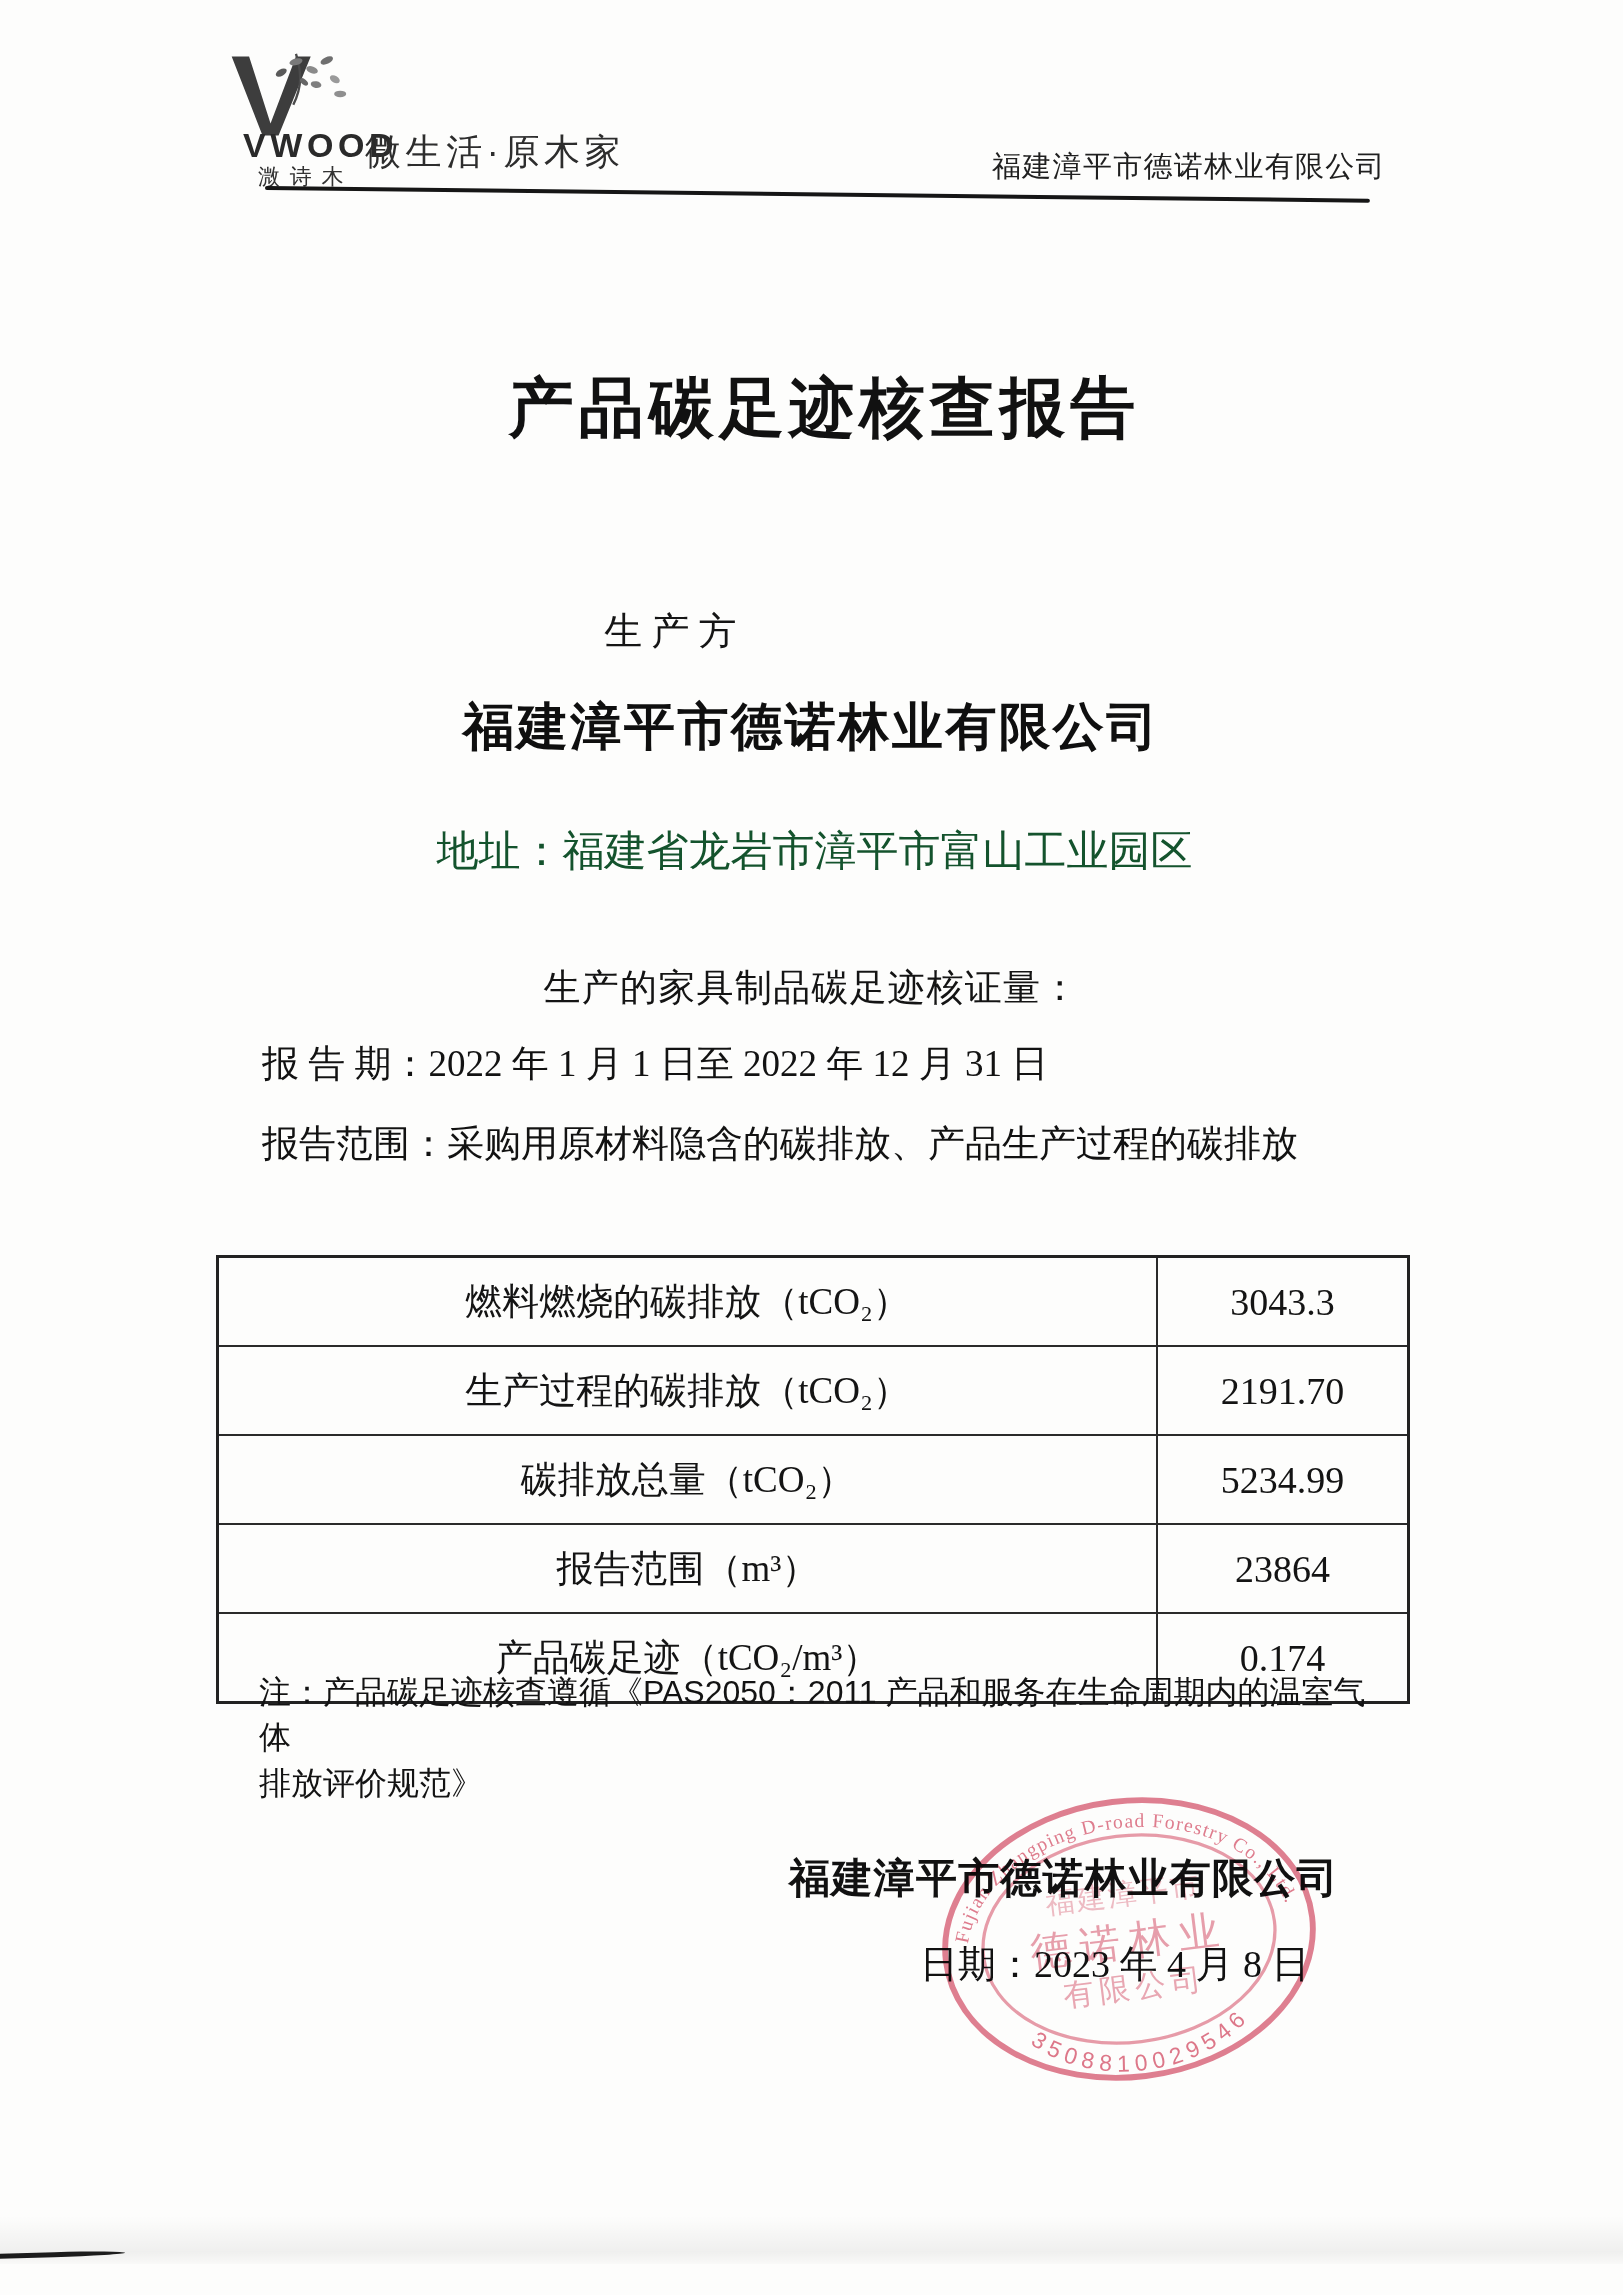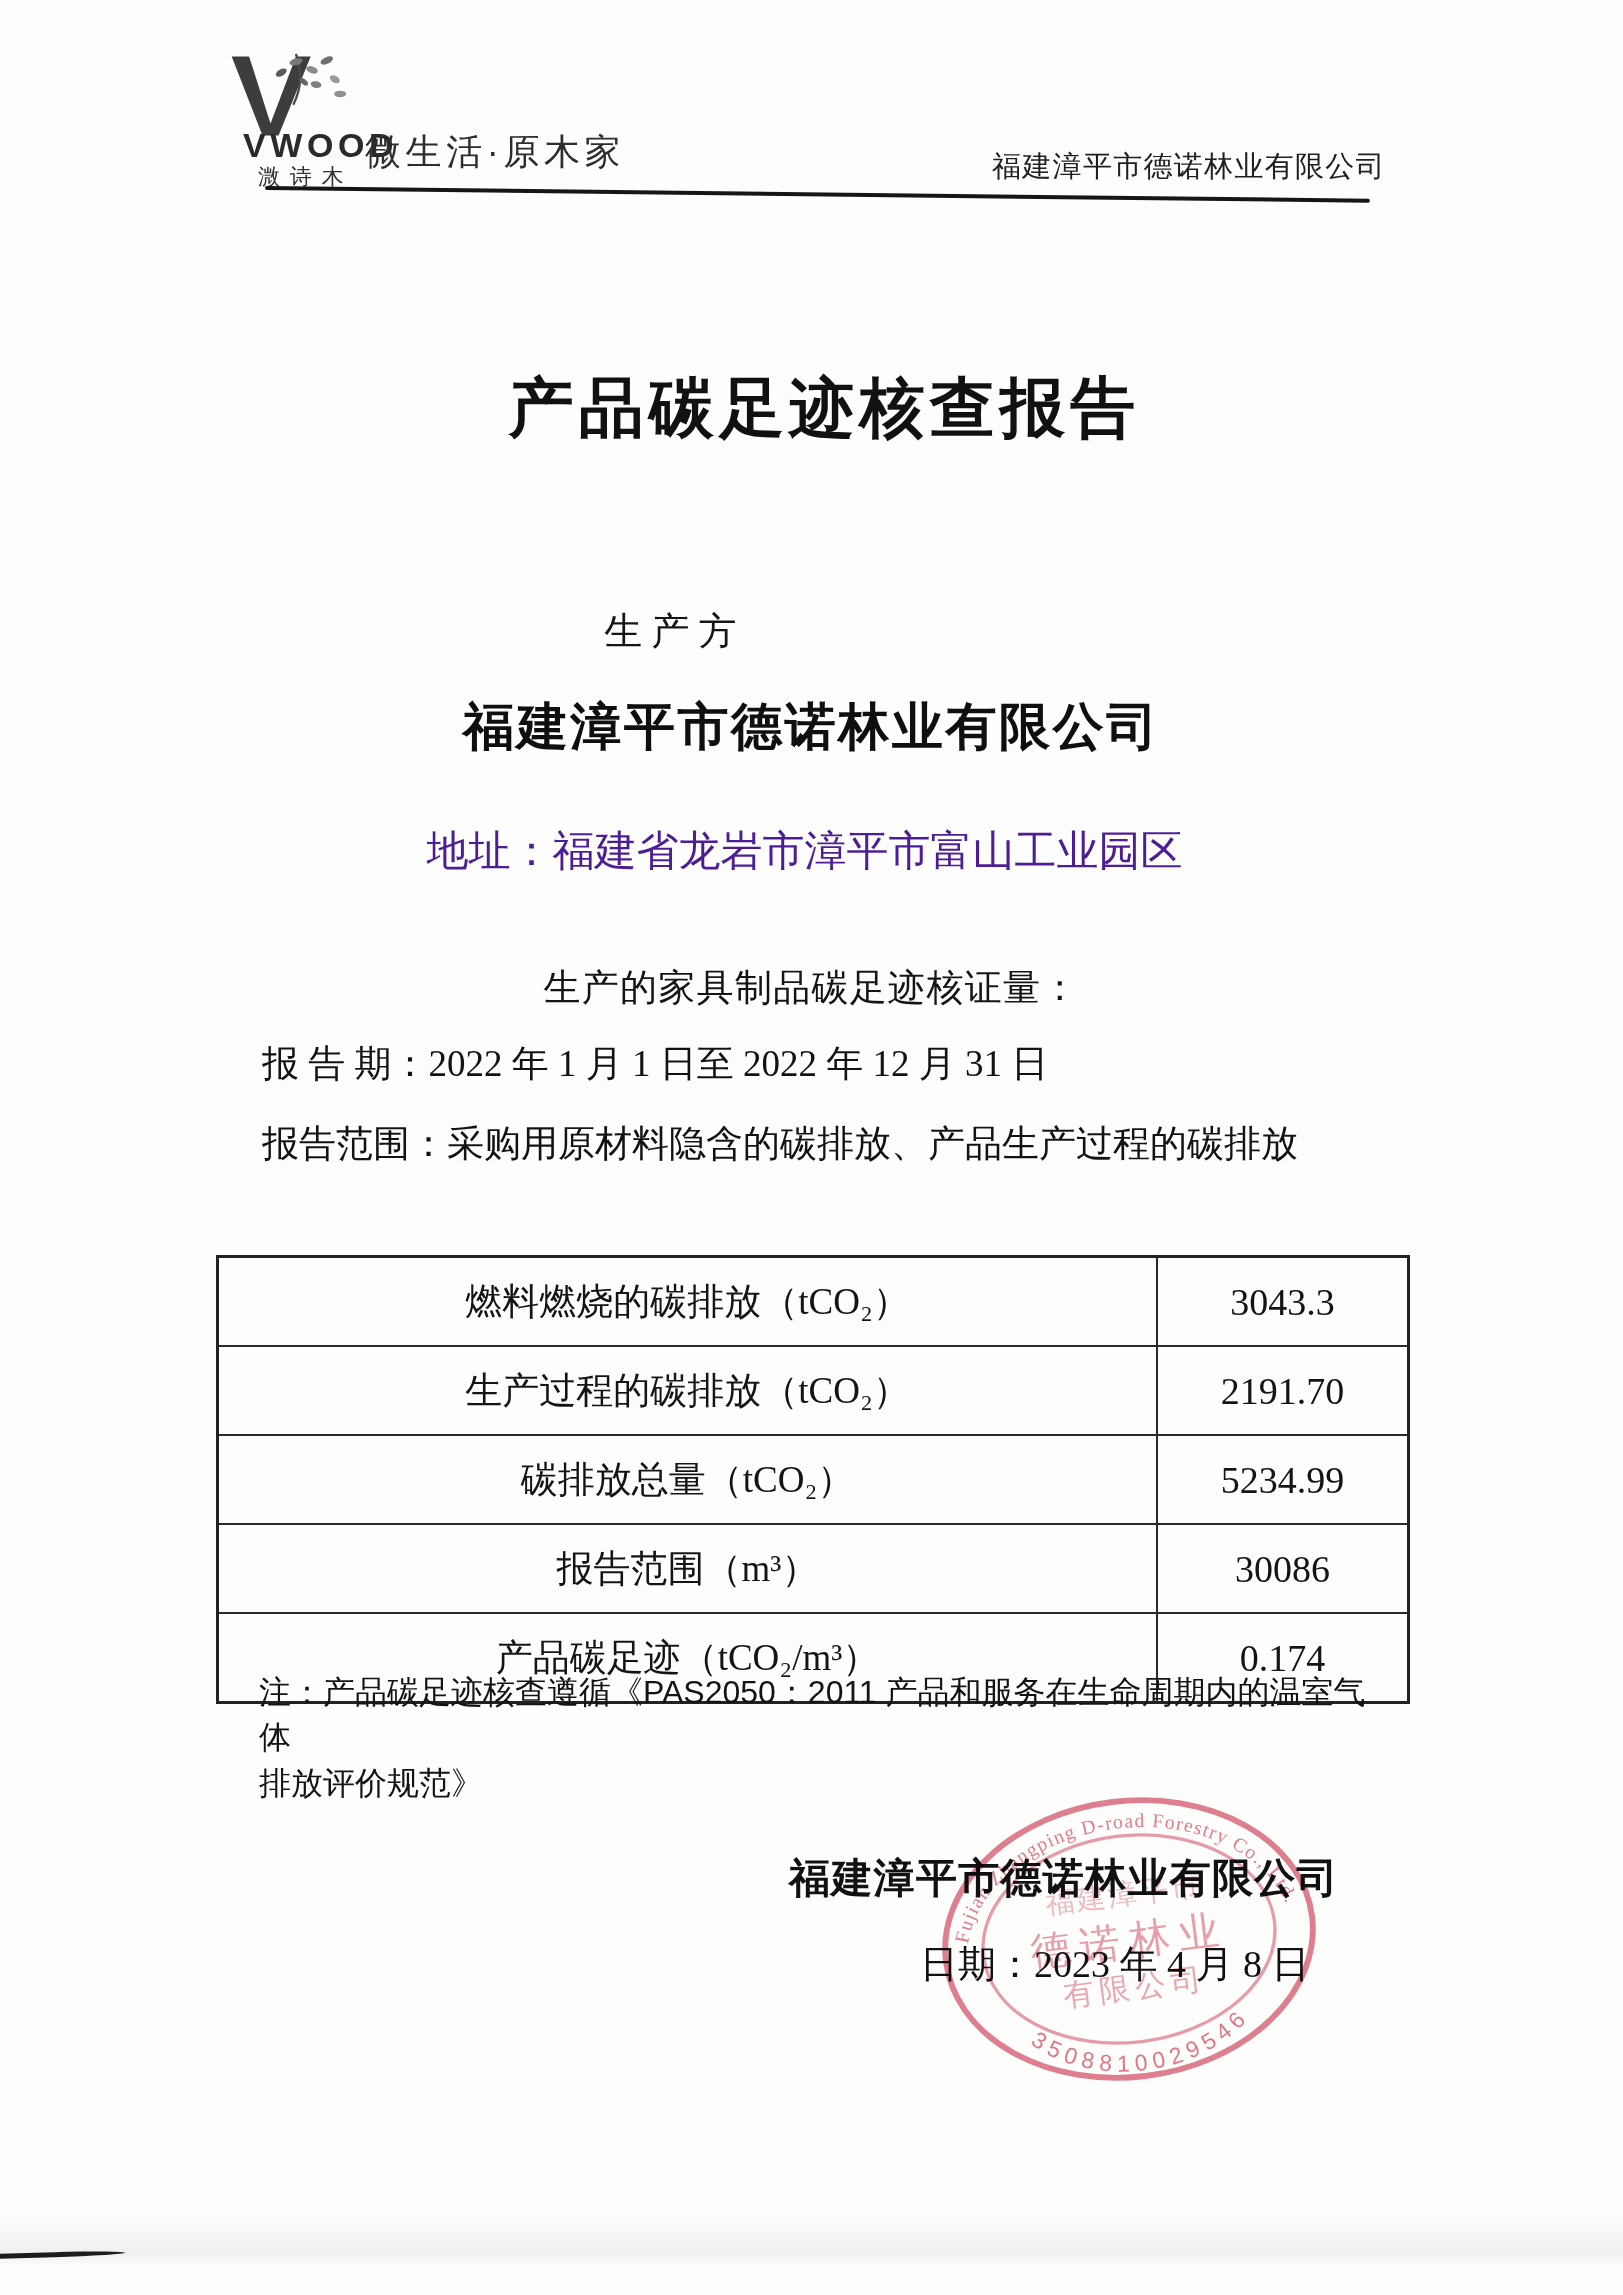--- a/index.html
+++ b/index.html
@@ -20,22 +20,22 @@
   .header-rule{position:absolute;left:265px;top:186px;width:1105px;height:3.9px;background:#161616;
          transform:rotate(0.66deg);transform-origin:0 0;border-radius:2px;}
 
   
   .title{position:absolute;left:0;top:364px;width:1623px;text-align:center;
          font:700 65px "Liberation Sans",sans-serif;letter-spacing:5.2px;color:#111;margin-left:13px;}
   .producer-label{position:absolute;left:0;top:606px;width:1350px;text-align:center;
          font:400 38px "Liberation Sans",sans-serif;letter-spacing:9.2px;color:#151515;}
   .producer-name{position:absolute;left:0;top:693px;width:1623px;text-align:center;
          font:700 51px "Liberation Sans",sans-serif;letter-spacing:2.6px;color:#0f0f0f;}
-  .address{position:absolute;left:0;top:823px;width:1609px;text-align:center;
-         font:400 42px "Liberation Serif",serif;color:#4c1d95;}
+  .address{position:absolute;left:10px;top:823px;width:1609px;text-align:center;
+         font:400 42px "Liberation Serif",serif;color:#14532d;}
   .scope-heading{position:absolute;left:0;top:963px;width:1623px;text-align:center;
          font:500 37px "Liberation Sans",sans-serif;letter-spacing:1.3px;color:#141414;}
 
   .period{position:absolute;left:262px;top:1039px;font:400 37px "Liberation Serif",serif;color:#121212;}
   .scope{position:absolute;left:262px;top:1119px;font:400 37px "Liberation Serif",serif;color:#121212;}
 
   
   .table{position:absolute;left:216px;top:1255px;width:1194px;border:3.3px solid #222;
          border-top-width:3.9px;background:transparent;box-sizing:border-box;}
   .t-row{display:flex;height:87px;border-top:2.6px solid #2a2a2a;}
@@ -102,21 +102,21 @@
     <div class="t-row">
       <div class="t-label">生产过程的碳排放（tCO₂）</div>
       <div class="t-value">2191.70</div>
     </div>
     <div class="t-row">
       <div class="t-label">碳排放总量（tCO₂）</div>
       <div class="t-value">5234.99</div>
     </div>
     <div class="t-row">
       <div class="t-label">报告范围（m³）</div>
-      <div class="t-value">30086</div>
+      <div class="t-value">23864</div>
     </div>
     <div class="t-row">
       <div class="t-label">产品碳足迹（tCO₂/m³）</div>
       <div class="t-value">0.174</div>
     </div>
   </div>
 
   <div class="note">
     <div>注：产品碳足迹核查遵循《PAS2050：2011 产品和服务在生命周期内的温室气体</div>
     <div>排放评价规范》</div>

